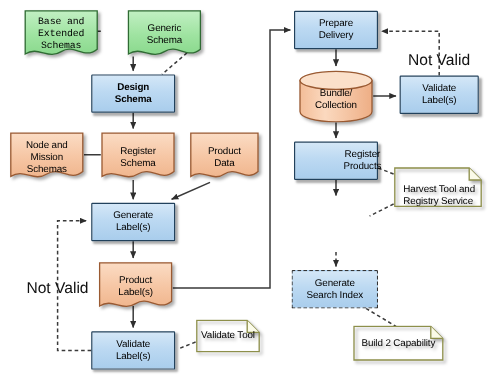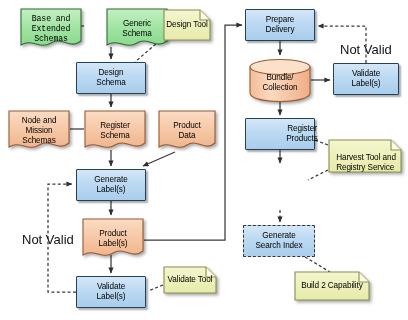--- a/index.html
+++ b/index.html
@@ -156,35 +156,22 @@
   </div>
 
   <div class="node docshape" style="left:84px;top:8px;width:62px;height:42px;margin-left:22px;">
     <svg width="62" height="42" viewBox="0 0 62 42" xmlns="http://www.w3.org/2000/svg">
       <path d="M1,1 L61,1 L61,33 C50,42 42,28 31,35 C20,42 12,30 1,37 Z" fill="url(#gG1)" stroke="#2f6b33" stroke-width="1.1"></path>
     </svg>
     <span class="lbl">Generic
 Schema</span>
   </div>
 
-  <div class="node note" style="left:163px;top:9px;width:48px;height:32px;">
-    <svg width="48" height="32" viewBox="0 0 48 32" xmlns="http://www.w3.org/2000/svg">
-      <defs>
-          <linearGradient id="gY1" x1="0" y1="0" x2="0" y2="1">
-        <stop offset="0%" stop-color="#f4f6cf"></stop>
-            <stop offset="100%" stop-color="#e6eaa9"></stop>
-          </linearGradient>
-        </defs>
-      <path d="M1,1 L37,1 L47,11 L47,31 L1,31 Z" fill="url(#gY1)" stroke="#8d8f4a" stroke-width="1.1"></path>
-      <path d="M37,1 L37,11 L47,11" fill="#fbfbe8" stroke="#8d8f4a" stroke-width="1.1"></path>
-    </svg>
-    <span class="lbl">Design Tool</span>
-  </div>
-
-  <div class="node proc blue" style="left:76px;top:62px;width:70px;height:32px;">
+
+  <div class="node proc blue" style="left:76px;top:62px;width:70px;height:32px;font-weight:bold;">
     <span class="lbl">Design
 Schema</span>
   </div>
 
   <div class="node docshape" style="left:8px;top:110px;width:62px;height:42px;">
     <svg width="62" height="42" viewBox="0 0 62 42" xmlns="http://www.w3.org/2000/svg">
       <defs>
           <linearGradient id="gO1" x1="0" y1="0" x2="0" y2="1">
         <stop offset="0%" stop-color="#fbdcc4"></stop>
             <stop offset="55%" stop-color="#f6c6a4"></stop>

